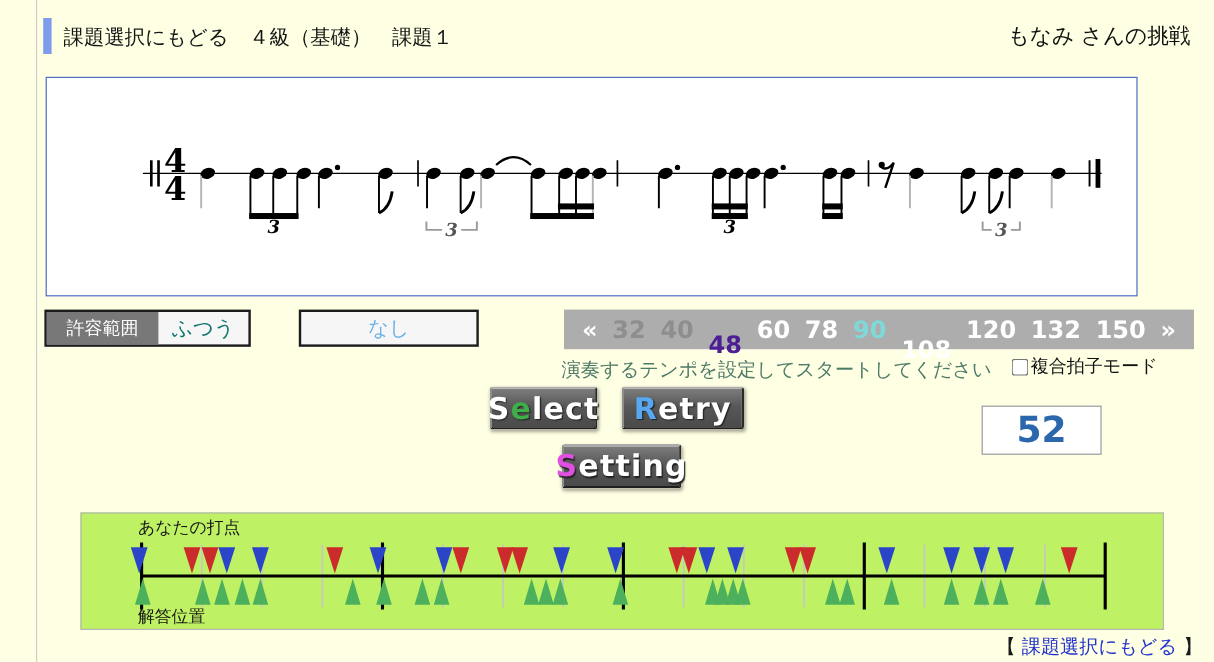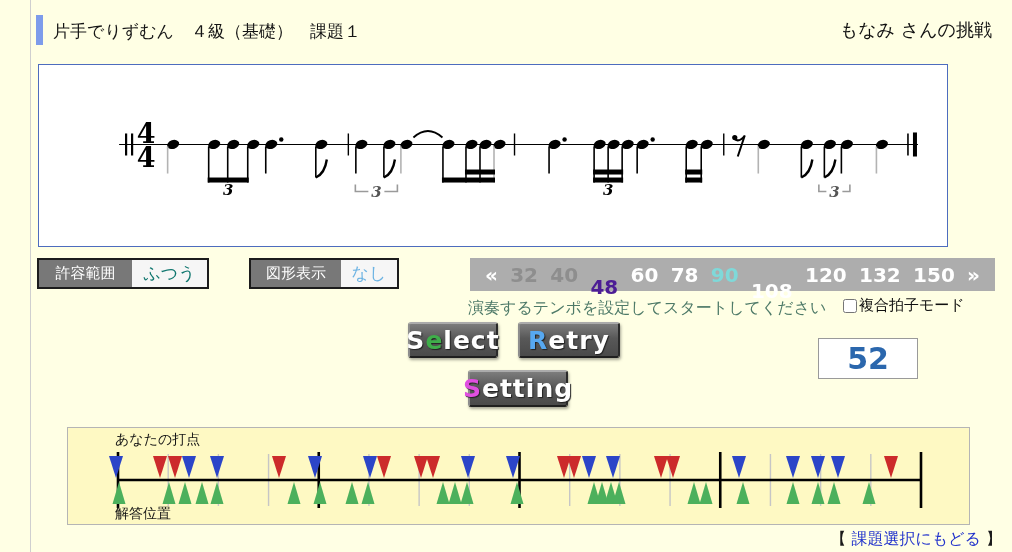--- a/index.html
+++ b/index.html
@@ -47,38 +47,38 @@
     font-size:25px;font-weight:bold;letter-spacing:1px;color:#fff;
     text-shadow:1px 1px 1px #222;cursor:pointer;box-sizing:border-box;}
   #btnSelect{left:408px;top:322px;width:90px;height:36px;}
   #btnRetry{left:518px;top:322px;width:102px;height:36px;}
   #btnSetting{left:468px;top:370px;width:100px;height:37px;}
 
   #numBox{left:818px;top:338px;width:100px;height:41px;background:#ffffff;
     border:1px solid #9a9a9a;box-sizing:border-box;display:flex;align-items:center;
     justify-content:center;font-size:30px;font-weight:bold;}
 
-  #panel{left:67px;top:427px;width:903px;height:98px;background:#fef9c3;
+  #panel{left:67px;top:427px;width:903px;height:98px;background:#bef264;
     border:1px solid #b5b5b5;box-sizing:border-box;}
   #panel .plabel{position:absolute;font-size:14px;color:#151515;}
   #tapsLabel{left:47px;top:3px;}
   #ansLabel{left:47px;top:77px;}
   #tlSvg{position:absolute;left:0;top:0;width:100%;height:100%;display:block;}
 
   #backLink{left:790px;top:529px;width:212px;text-align:right;font-size:16px;white-space:pre;}
   #backLink .brk{color:#1a1a1a;}
   #backLink .lnk{color:#2233cc;cursor:pointer;}
 </style>
 </head>
 <body style="background: rgb(255, 255, 228);">
 
 <div id="leftRule" class="abs"></div>
 
 <div id="accent" class="abs" style="background: rgb(126, 156, 235);"></div>
-<div id="title" class="abs">片手でりずむん　４級（基礎）　課題１</div>
+<div id="title" class="abs">課題選択にもどる　４級（基礎）　課題１</div>
 <div id="userLabel" class="abs">もなみ さんの挑戦</div>
 
 <div id="scoreBox" class="abs">
   <svg id="scoreSvg" viewBox="0 0 907 180">
       <line x1="80" y1="79" x2="878" y2="79" stroke="#000" stroke-width="1.2"></line>
       <line x1="87" y1="68" x2="87" y2="90" stroke="#000" stroke-width="2.2"></line>
       <line x1="93" y1="68" x2="93" y2="90" stroke="#000" stroke-width="2.2"></line>
       <text x="107" y="78" text-anchor="middle" font-size="27" font-weight="bold" font-family="&quot;DejaVu Serif&quot;,serif">4</text>
       <text x="107" y="101" text-anchor="middle" font-size="27" font-weight="bold" font-family="&quot;DejaVu Serif&quot;,serif">4</text>
       <ellipse cx="134" cy="79" rx="6.2" ry="4.4" fill="#000" transform="rotate(-18 134 79)"></ellipse>
@@ -161,21 +161,20 @@
       <rect x="873" y="67" width="4" height="24" fill="#000"></rect>
     </svg>
 </div>
 
 <div id="ctlTolerance" class="abs segctl">
   <span class="lab">許容範囲</span>
   <span class="val" style="color: #0f766e;">ふつう</span>
 </div>
 
 <div id="ctlShape" class="abs segctl">
-  <span class="lab">図形表示</span>
   <span class="val" style="color: rgb(108, 179, 227);">なし</span>
 </div>
 
 <div id="tempoBar" class="abs" style="background: rgb(173, 173, 173);">
   <span class="tempo-arrow">«</span>
   <span class="tempo-num" style="color: rgb(142, 142, 142);">32</span>
     <span class="tempo-num" style="color: rgb(142, 142, 142);">40</span>
     <span class="tempo-num" style="color: #4c1d95; margin-top: 24px;">48</span>
     <span class="tempo-num" style="color: rgb(255, 255, 255);">60</span>
     <span class="tempo-num" style="color: rgb(255, 255, 255);">78</span>

